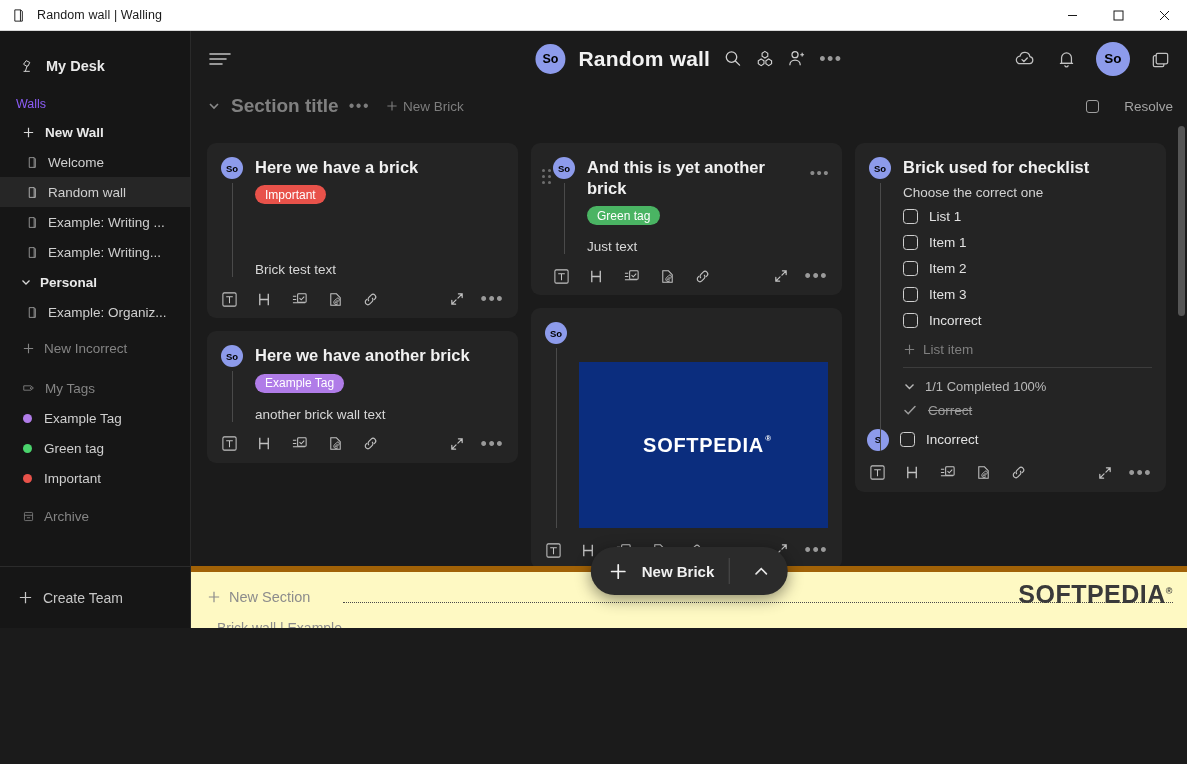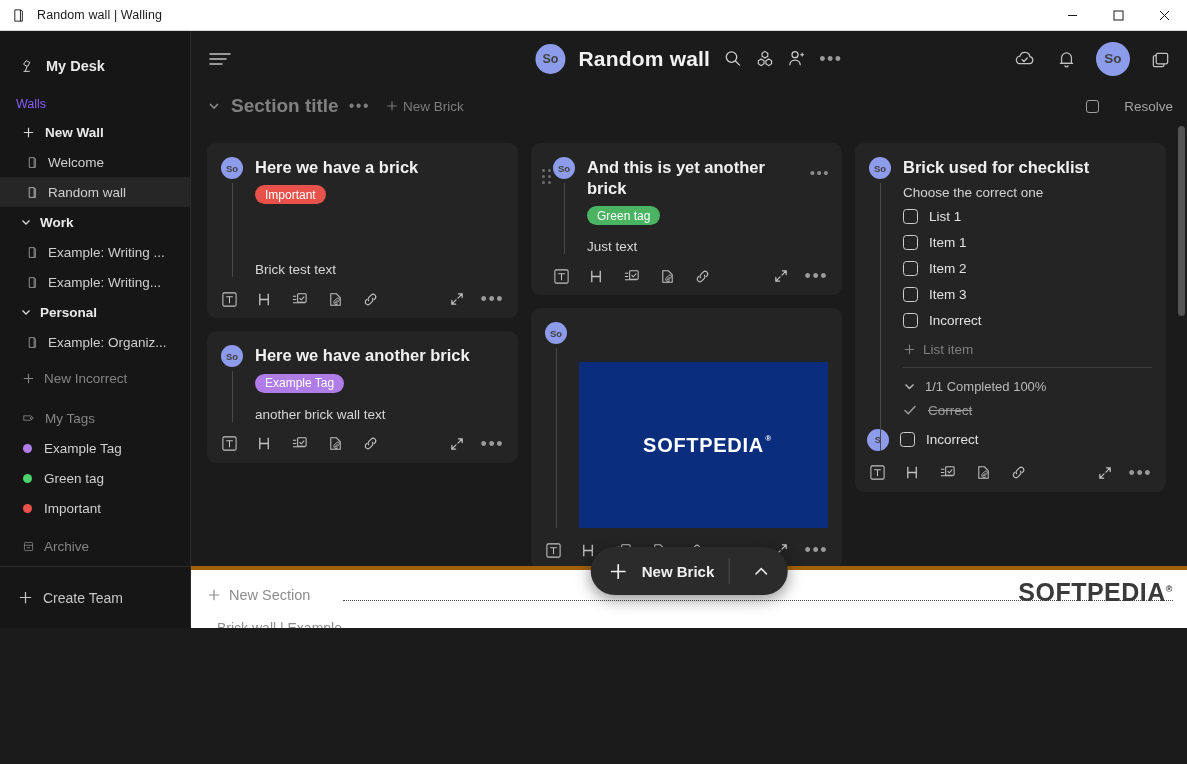--- a/index.html
+++ b/index.html
@@ -87,21 +87,21 @@
     padding: 0 14px; position: relative;
     flex: 0 0 55px;
   }
   .hamburger { width: 30px; height: 30px; display: flex; align-items: center; justify-content: center; }
   .topbar-center {
     position: absolute; left: 50%; transform: translateX(-50%);
     display: flex; align-items: center; gap: 13px;
   }
   .avatar {
     border-radius: 50%;
-    background: #8d9beb; color: #404040;
+    background: #8d9beb; color: #000000;
     display: flex; align-items: center; justify-content: center;
     font-weight: bold; flex: 0 0 auto;
   }
   .avatar.sm { width: 22px; height: 22px; font-size: 9.5px; }
   .avatar.md { width: 30px; height: 30px; font-size: 12.5px; }
   .avatar.lg { width: 34px; height: 34px; font-size: 13.5px; }
   .wall-title { font-size: 21px; font-weight: bold; color: #f2f2f2; letter-spacing: .2px; }
   .topbar-right {
     position: absolute; right: 16px;
     display: flex; align-items: center; gap: 20px;
@@ -222,22 +222,22 @@
     box-shadow: 0 4px 16px rgba(0,0,0,.45);
     z-index: 5;
   }
   .fab-label { font-size: 15px; font-weight: bold; color: #f0f0f0; }
   .fab-div { width: 1px; height: 26px; background: #4d4d4d; }
   .fab-chev { width: 36px; display: flex; align-items: center; justify-content: center; }
 
   
   .bottom-strip {
     position: absolute; left: 0; right: 0; bottom: 0;
-    height: 62px; border-top: 4px solid #a16207;
-    background: #ffffff;
+    height: 62px; border-top: 6px solid #a16207;
+    background: #fef9c3;
   }
   .new-section {
     position: absolute; left: 16px; top: 17px;
     display: flex; align-items: center; gap: 8px;
     font-size: 14.5px; color: #8c8c8c;
   }
   .dotted {
     position: absolute; left: 152px; right: 14px; top: 30px;
     border-top: 1.5px dotted #4a4a4a;
   }
@@ -328,28 +328,20 @@
       <div class="sb-item active">
         <span class="icon">
           <svg width="13" height="13" viewBox="0 0 16 16">
               <path d="M4 2h6l1.5 1.5V14H4z" fill="none" stroke="#c7c7c7" stroke-width="1"></path>
               <path d="M10 2v12" stroke="#c7c7c7" stroke-width="1"></path>
             </svg>
         </span>
         <span>Random wall</span>
       </div>
 
-      <div class="sb-item group">
-        <span class="icon">
-          <svg width="12" height="12" viewBox="0 0 12 12">
-              <path d="M2.5 4.5L6 8l3.5-3.5" fill="none" stroke="#d8d8d8" stroke-width="1.3"></path>
-            </svg>
-        </span>
-        <span>Work</span>
-      </div>
 
       <div class="sb-item">
         <span class="icon">
           <svg width="13" height="13" viewBox="0 0 16 16">
               <path d="M4 2h6l1.5 1.5V14H4z" fill="none" stroke="#a9a9a9" stroke-width="1"></path>
               <path d="M10 2v12" stroke="#a9a9a9" stroke-width="1"></path>
             </svg>
         </span>
         <span>Example: Writing ...</span>
       </div>

